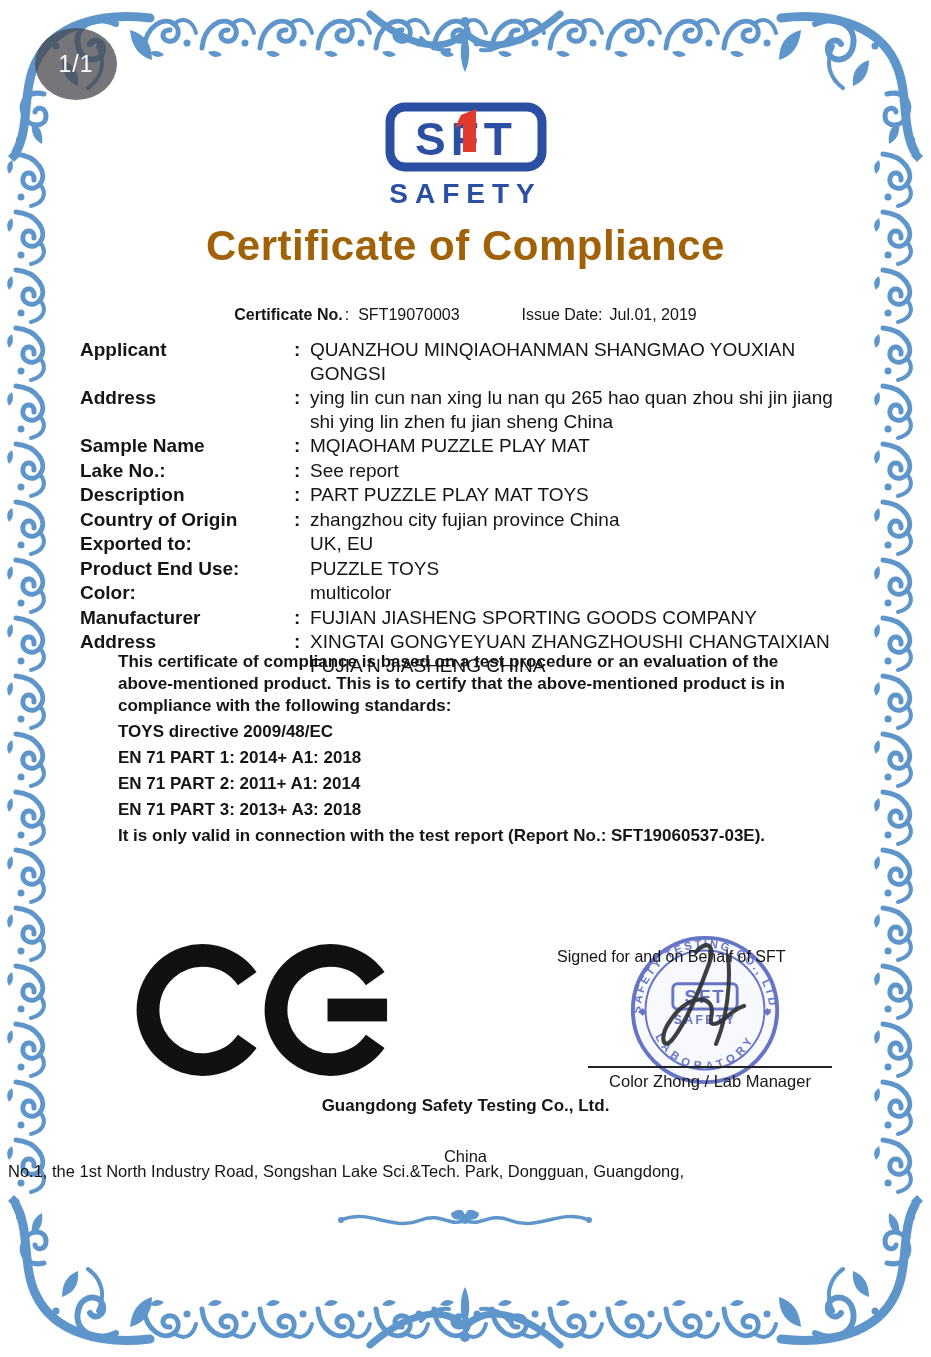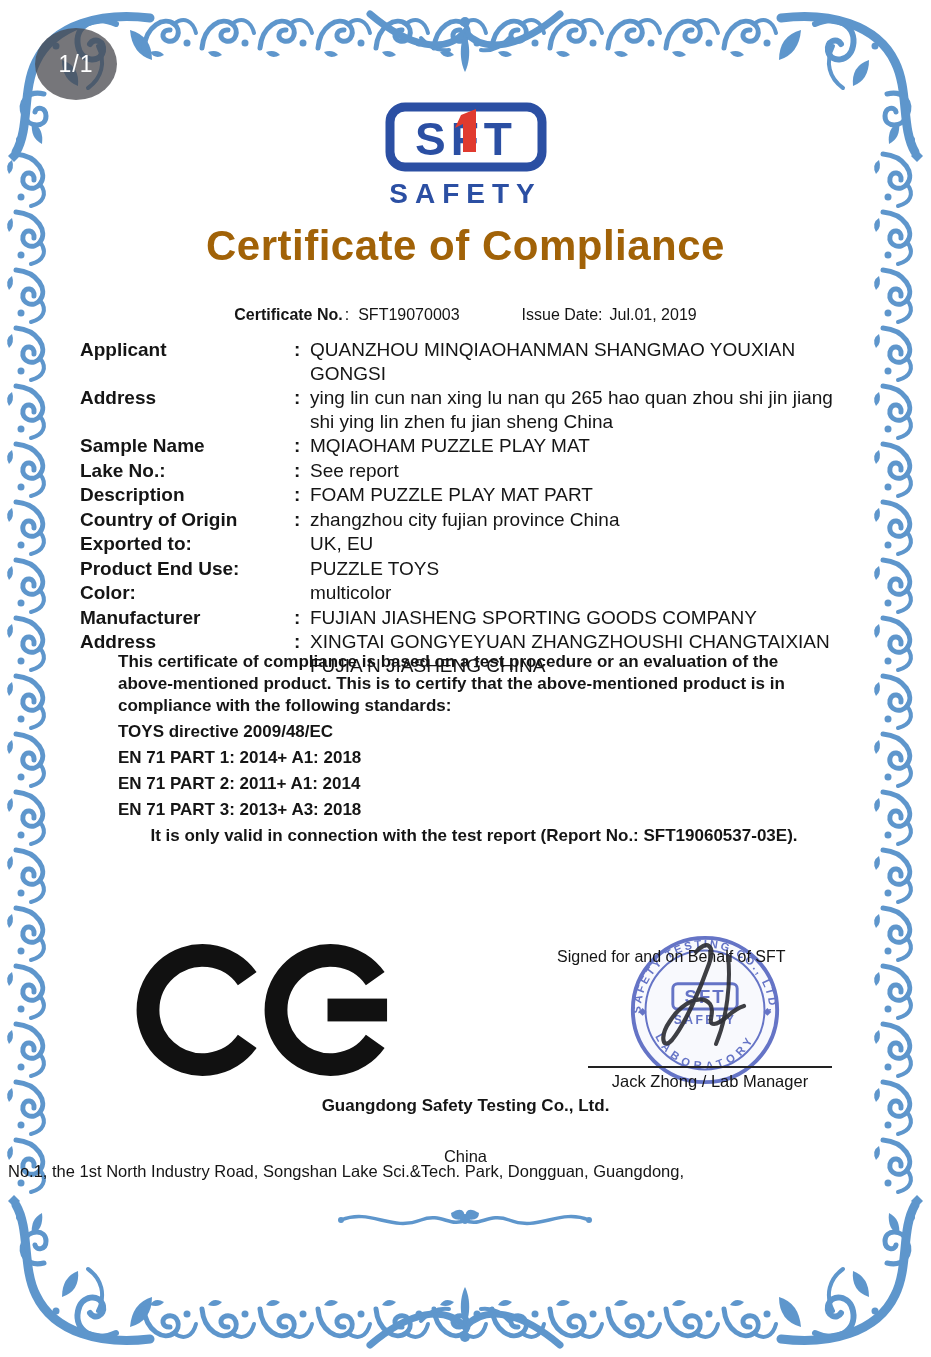--- a/index.html
+++ b/index.html
@@ -31,21 +31,21 @@
           display:grid;grid-template-columns:214px 16px 532px;column-gap:0;row-gap:1px;
           font-size:19px;line-height:23.5px;}
   .fields .flabel{font-weight:700;}
   .fields .fsep{font-weight:700;text-align:left;}
   .fields .fvalue{}
 
   .statement{position:absolute;left:118px;top:651px;width:712px;z-index:2;font-size:17px;}
   .statement .para{font-weight:700;line-height:22px;margin:0;}
   .statement .std{font-weight:700;line-height:26px;margin-top:0;}
   .statement .stds{margin-top:2px;}
-  .statement .validity{font-weight:700;line-height:26px;text-align:center;}
+  .statement .validity{font-weight:700;line-height:26px;}
 
   .ce{position:absolute;left:136px;top:940px;z-index:2;}
   .signed-for{position:absolute;left:557px;top:948px;z-index:3;font-size:16px;}
   .stamp{position:absolute;left:627px;top:932px;z-index:2;opacity:0.9;}
   .sig{position:absolute;left:600px;top:938px;z-index:4;}
   .sig-line{position:absolute;left:588px;top:1066px;width:244px;border-top:2px solid #222;z-index:3;}
   .signatory{position:absolute;left:570px;top:1072px;width:280px;text-align:center;z-index:3;font-size:16.5px;}
 
   .footer-company{position:absolute;left:0;top:1096px;width:100%;text-align:center;z-index:2;
                   font-size:17px;font-weight:700;}
@@ -194,21 +194,21 @@
       <span class="fsep">:</span>
       <span class="fvalue">ying lin cun nan xing lu nan qu 265 hao quan zhou shi jin jiang shi ying lin zhen fu jian sheng China</span>
     <span class="flabel">Sample Name</span>
       <span class="fsep">:</span>
       <span class="fvalue">MQIAOHAM PUZZLE PLAY MAT</span>
     <span class="flabel">Lake No.:</span>
       <span class="fsep">:</span>
       <span class="fvalue">See report</span>
     <span class="flabel">Description</span>
       <span class="fsep">:</span>
-      <span class="fvalue">FOAM PUZZLE PLAY MAT PART</span>
+      <span class="fvalue">PART PUZZLE PLAY MAT TOYS</span>
     <span class="flabel">Country of Origin</span>
       <span class="fsep">:</span>
       <span class="fvalue">zhangzhou city fujian province China</span>
     <span class="flabel">Exported to:</span>
       <span class="fsep"></span>
       <span class="fvalue">UK, EU</span>
     <span class="flabel">Product End Use:</span>
       <span class="fsep"></span>
       <span class="fvalue">PUZZLE TOYS</span>
     <span class="flabel">Color:</span>
@@ -260,21 +260,21 @@
     <text x="0" y="-7" text-anchor="middle" font-family="Liberation Sans, sans-serif" font-size="19" font-weight="700" letter-spacing="2" fill="#5565c0">SFT</text>
     <text x="0" y="14" text-anchor="middle" font-family="Liberation Sans, sans-serif" font-size="12.5" font-weight="700" letter-spacing="2.5" fill="#5565c0">SAFETY</text>
   </svg>
 
   <svg class="sig" width="210" height="135" viewBox="0 0 210 135" aria-hidden="true">
     <path d="M96,14 C106,2 116,6 109,26 C100,52 85,86 72,102 C63,112 59,99 70,83 C83,63 102,56 110,66 C116,74 106,86 114,86 C124,85 130,72 144,68" fill="none" stroke="#2e2f34" stroke-width="4.2" stroke-linecap="round" opacity="0.92"></path>
     <path d="M128,18 C131,44 127,80 116,106" fill="none" stroke="#2e2f34" stroke-width="4" stroke-linecap="round" opacity="0.92"></path>
   </svg>
 
   <div class="sig-line"></div>
-  <div class="signatory">Jack Zhong / Lab Manager</div>
+  <div class="signatory">Color Zhong / Lab Manager</div>
 
   <div class="footer-company">Guangdong Safety Testing Co., Ltd.</div>
   <div class="footer-addr1">No.1, the 1st North Industry Road, Songshan Lake Sci.&amp;Tech. Park, Dongguan, Guangdong,</div>
   <div class="footer-addr2">China</div>
 
   <svg class="divider" width="260" height="40" viewBox="0 0 260 40" aria-hidden="true">
     <path class="bd" stroke-width="3.5" d="M6,20 C36,8 56,32 86,20 C106,12 116,28 130,20 C144,28 154,12 174,20 C204,32 224,8 254,20"></path>
     <circle class="bf" cx="130" cy="19" r="5"></circle>
     <path class="bf" d="M116,13 q14,-9 14,6 q-14,3 -14,-6z"></path>
     <path class="bf" d="M144,13 q-14,-9 -14,6 q14,3 14,-6z"></path>

